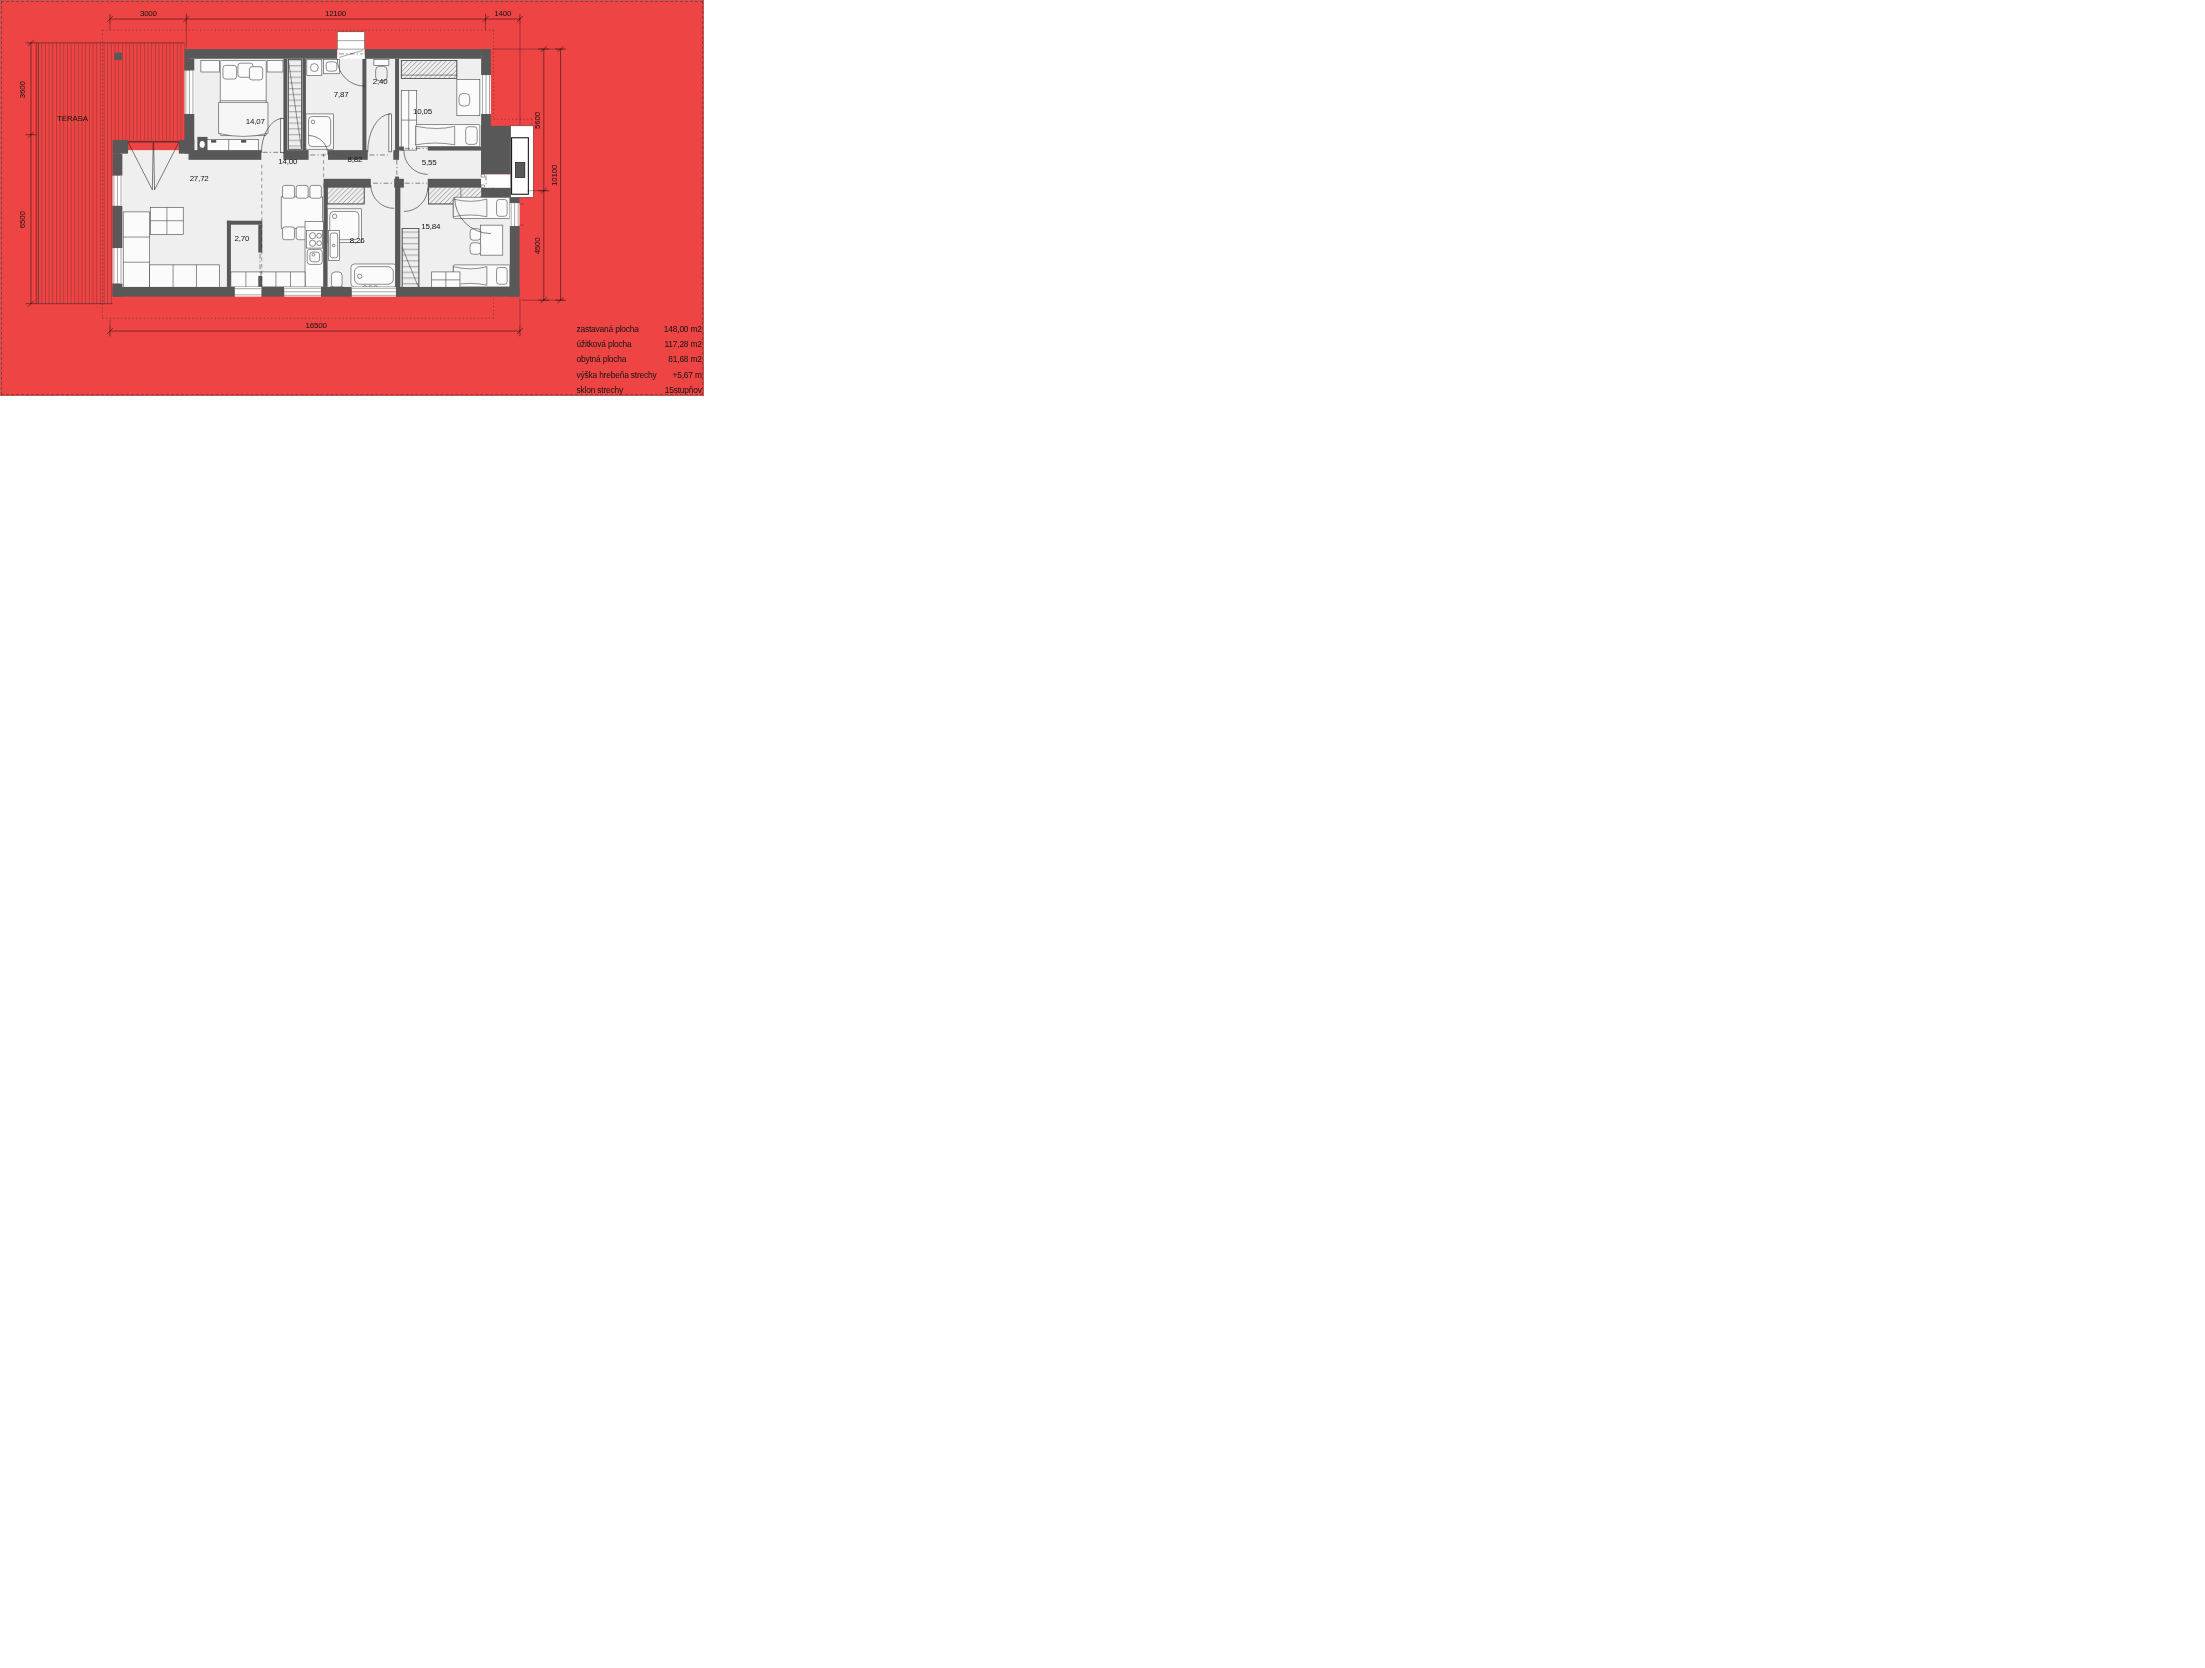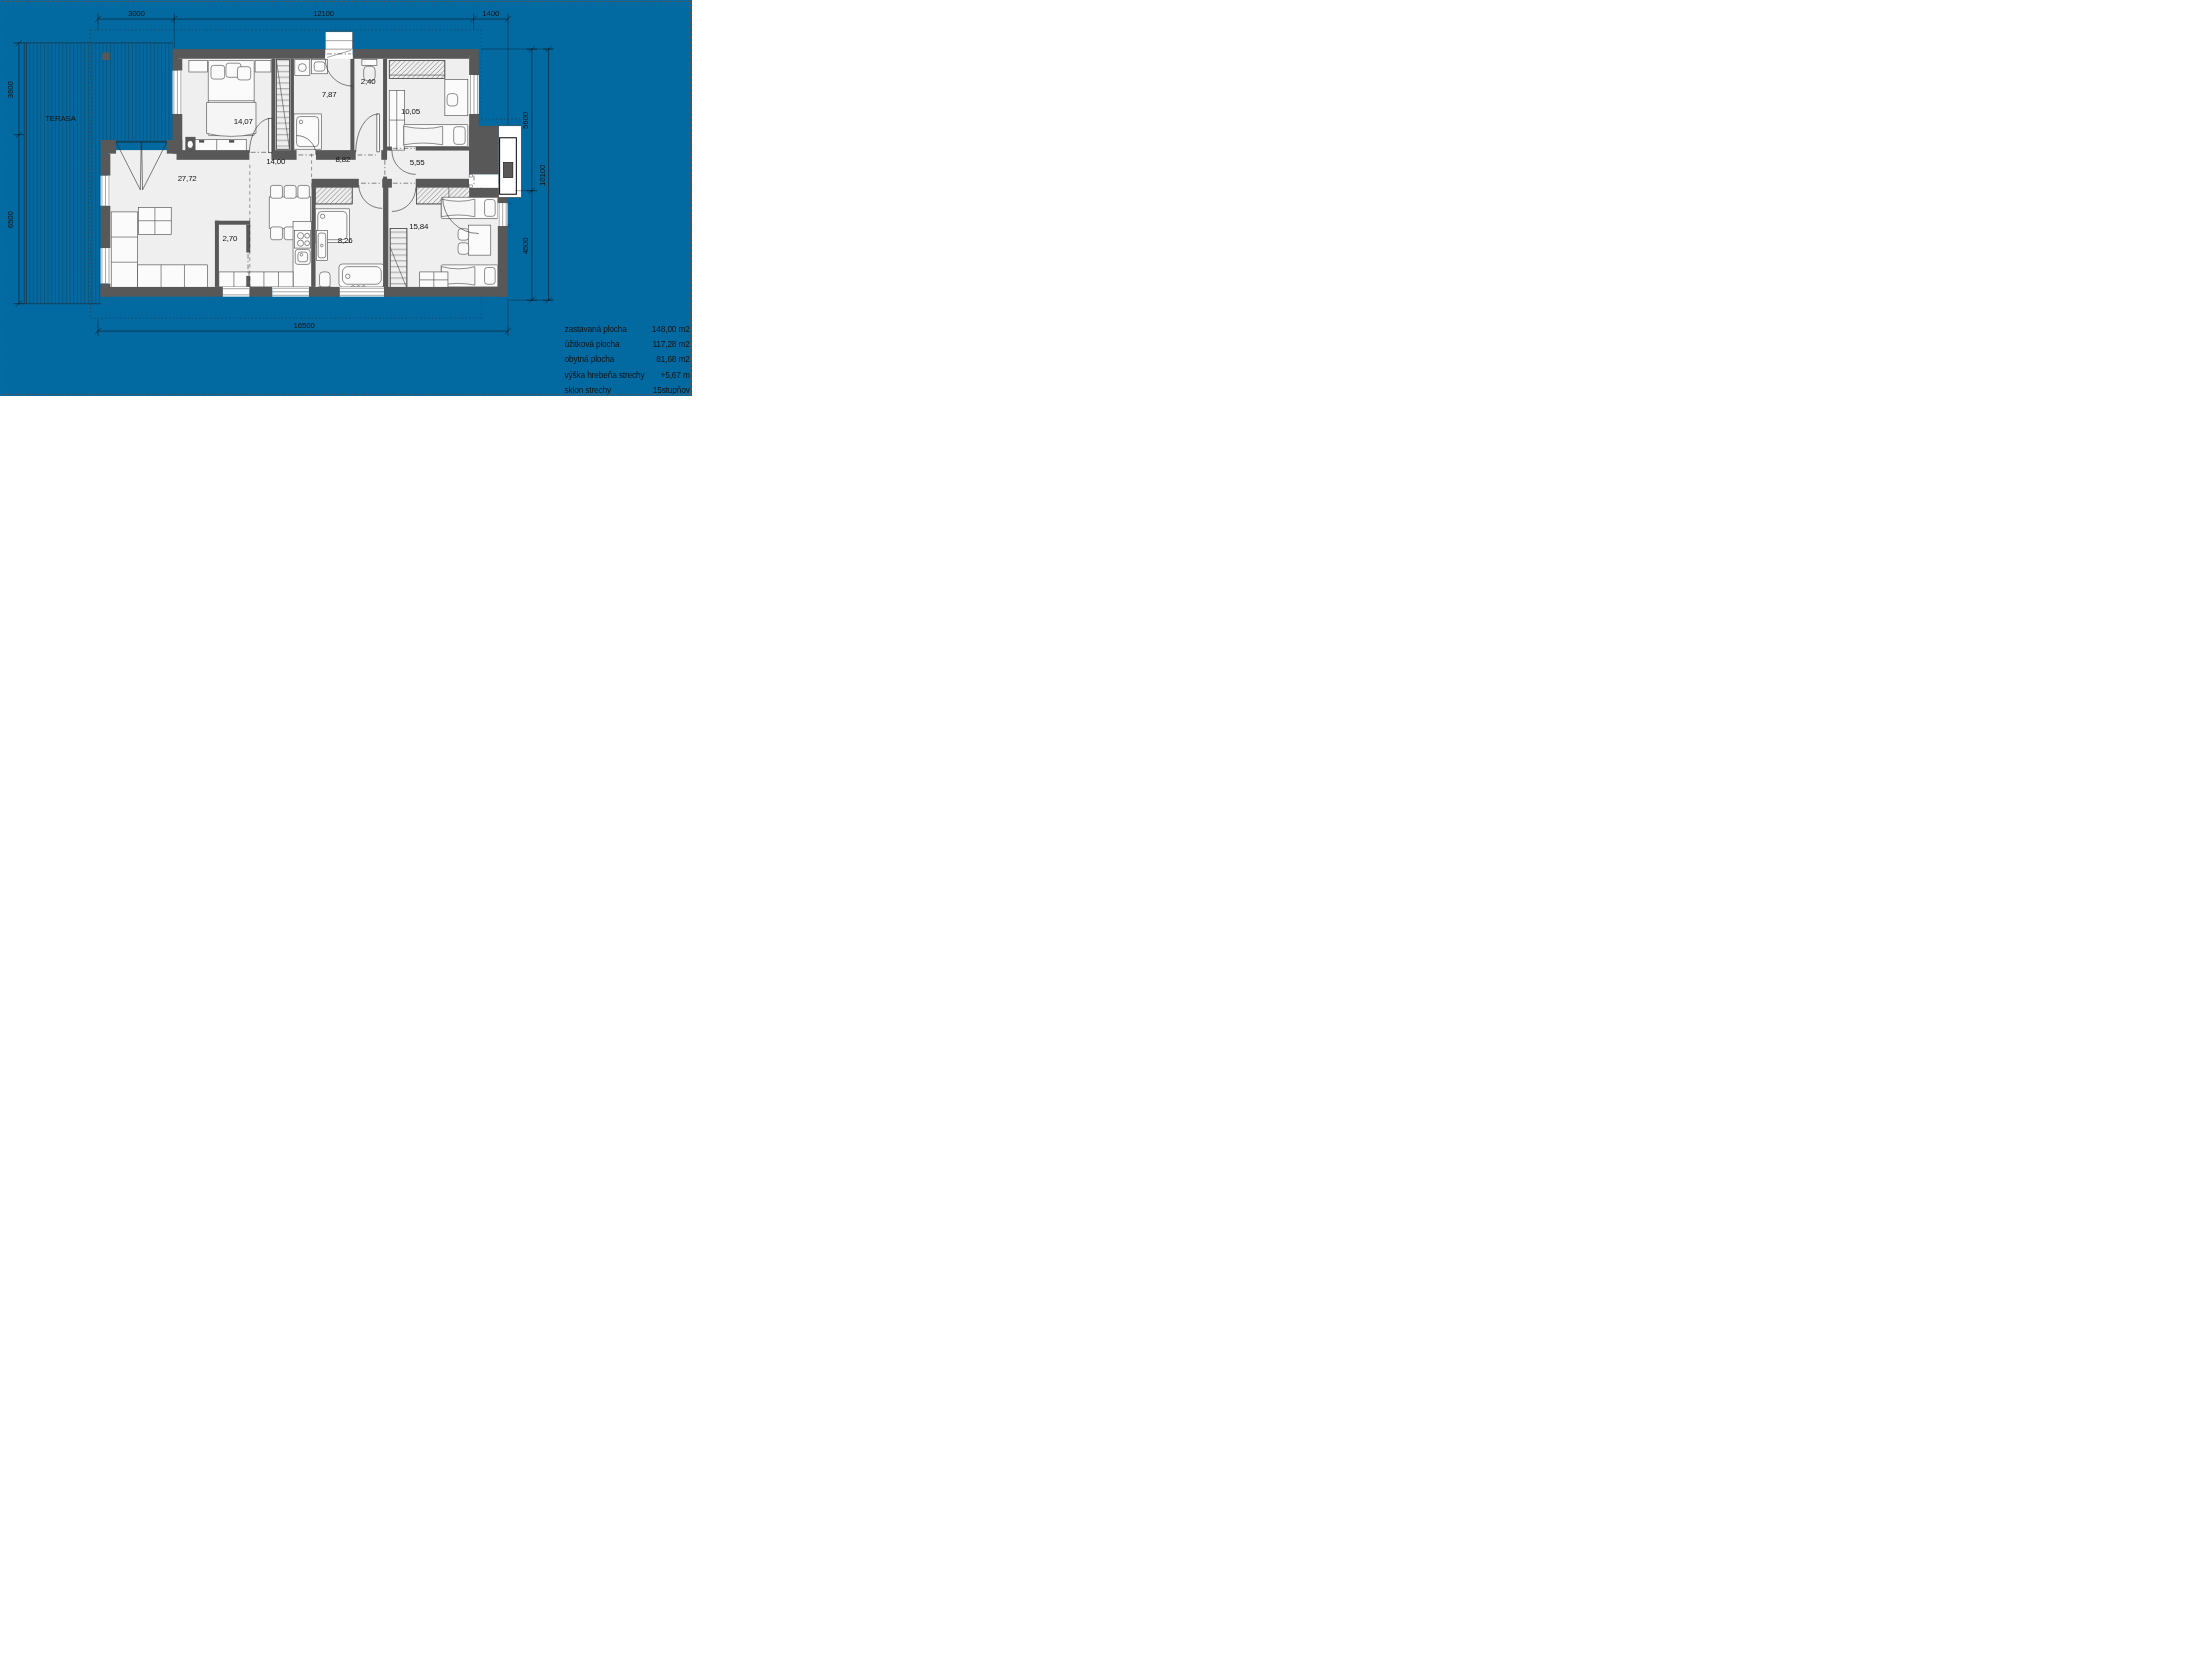--- a/index.html
+++ b/index.html
@@ -1,20 +1,21 @@
 <!DOCTYPE html>
 <html style="--wall: #585858; --floor: #efefef; --line: #1a1a1a;font-size:7px"><head>
 <meta charset="utf-8">
 <style>
   :root{ --wall:#585858; --floor:#efefef; --line:#1a1a1a; }
   html,body{margin:0;padding:0;background:#fff;}
   .page{
-    position:relative; width:692px; height:396px; background:#0369a1;
+    position:relative; width:692px; height:396px; background:#ef4444;
     font-family:"Liberation Sans", sans-serif; color:#111;
     outline:none;
+    padding-left:12px;
   }
   .frame{ position:absolute; inset:1.3px; border:0.7px dashed #555; pointer-events:none; }
   svg text{ fill:#141414; font-family:"Liberation Sans", sans-serif; letter-spacing:-0.4px; }
   .dim{ font-size:18px; }
   .room{ font-size:18px; }
   .legend-label{ font-size:19px; }
   .legend-value{ font-size:19px; }
 </style>
 </head>
 <body>

